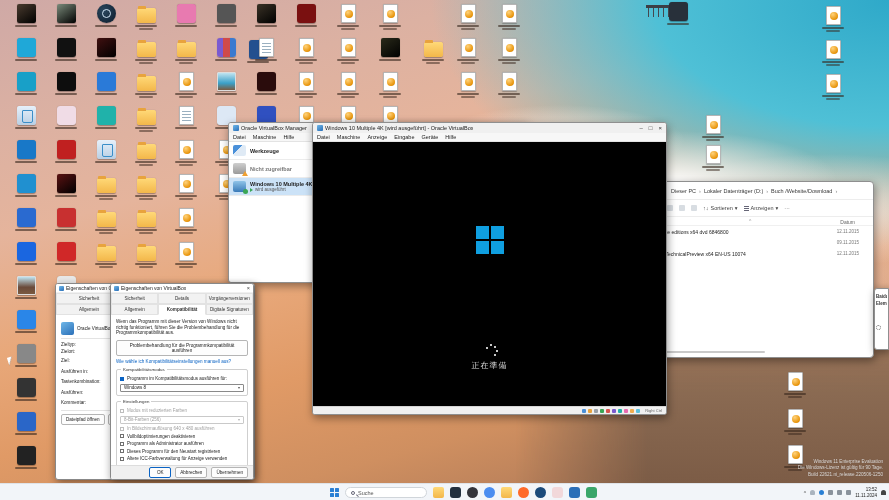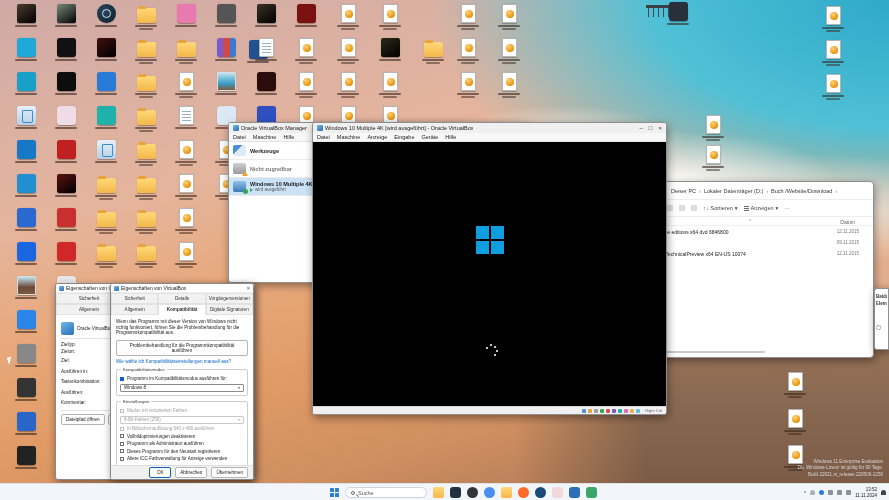--- a/index.html
+++ b/index.html
@@ -687,20 +687,21 @@
           <div></div>
           <div></div>
         </div>
       <div class="spinner">
         <i style="left:6px;top:0"></i>
           <i style="left:10px;top:2px"></i>
           <i style="left:12px;top:6px"></i>
           <i style="left:10px;top:10px"></i>
           <i style="left:2px;top:3px"></i>
       </div>
+      <div class="boottext">正在準備</div>
     </div>
     <div class="vmstatus" id="vm-status">
         <span class="si" style="background: rgb(74, 144, 217);"></span>
         <span class="si" style="background: rgb(232, 163, 61);"></span>
         <span class="si" style="background: rgb(154, 160, 166);"></span>
         <span class="si" style="background: rgb(58, 166, 85);"></span>
         <span class="si" style="background: rgb(217, 83, 79);"></span>
         <span class="si" style="background: rgb(122, 90, 205);"></span>
         <span class="si" style="background: rgb(32, 178, 170);"></span>
         <span class="si" style="background: rgb(232, 106, 176);"></span>

